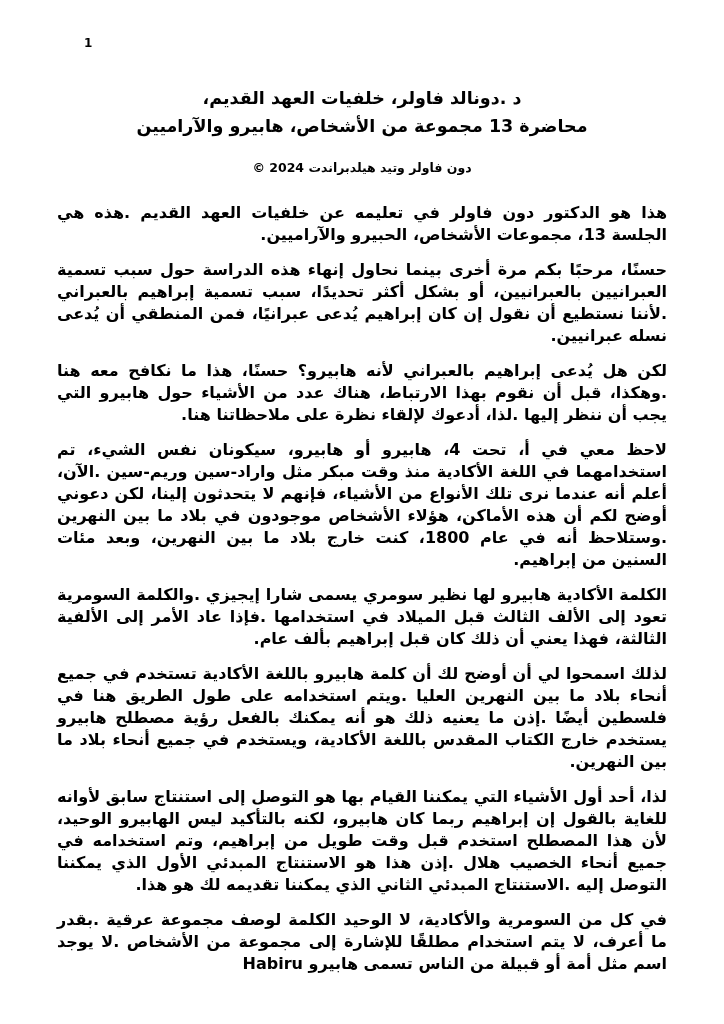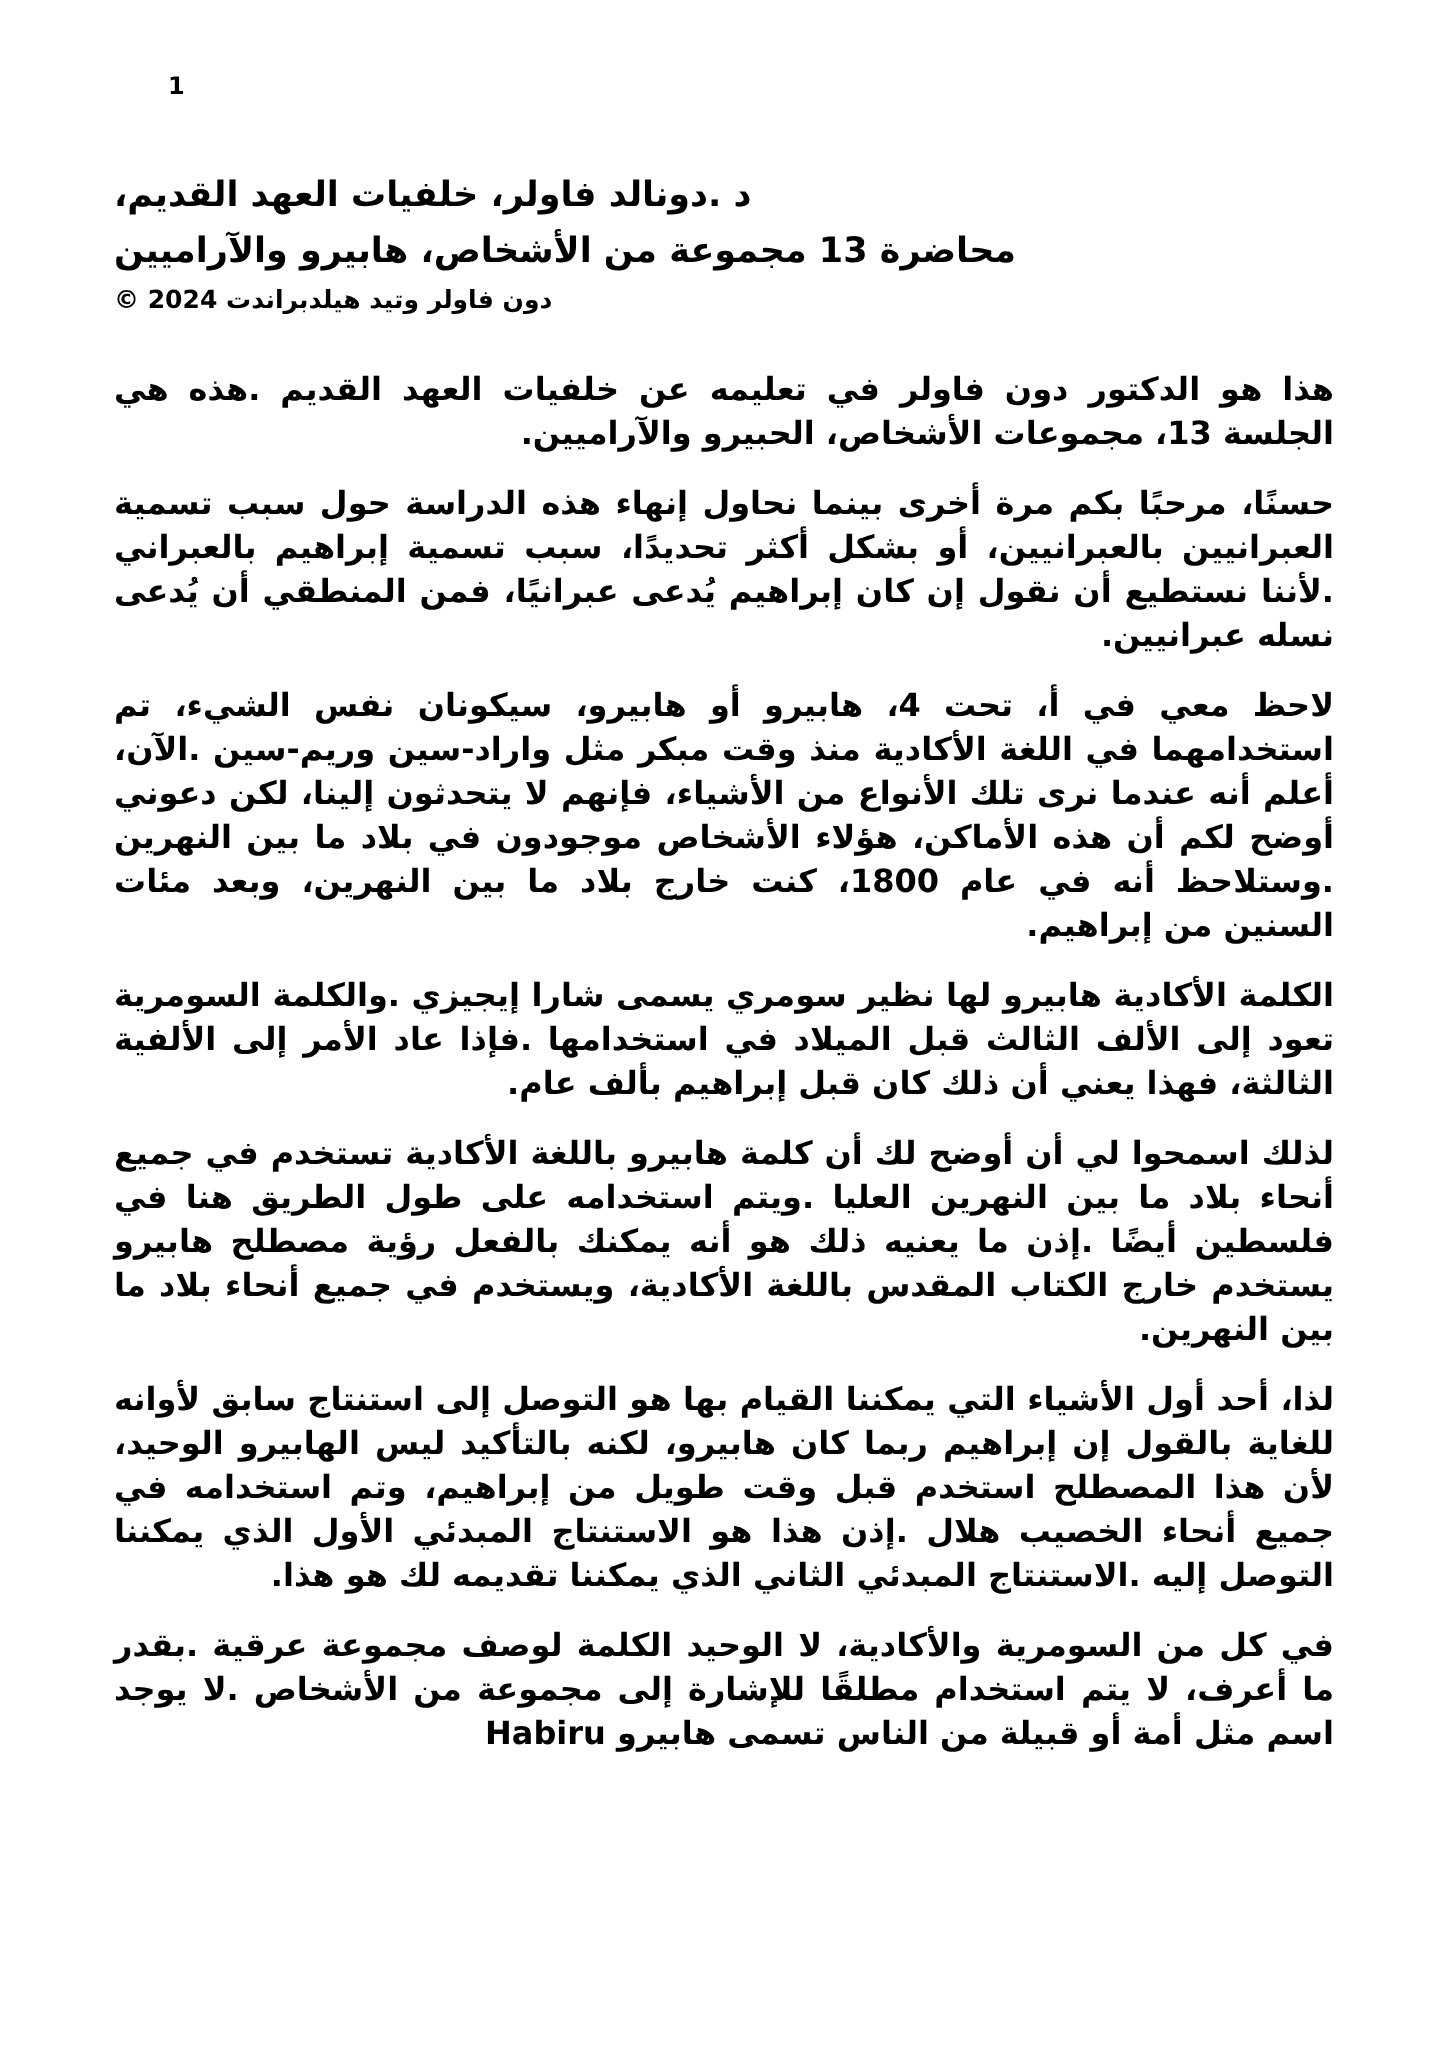--- a/index.html
+++ b/index.html
@@ -26,32 +26,32 @@
     direction: ltr;
   }
   .content {
     position: absolute;
     top: 84px;
     left: 57px;
     right: 57px;
     direction: rtl;
   }
   .title-block {
-    text-align: left;
+    text-align: center;
   }
   .title-line {
     font-size: 17.5px;
     line-height: 28px;
     margin: 0;
     font-weight: bold;
   }
   .byline {
     font-size: 12.5px;
     line-height: 20px;
-    margin-top: 0;
+    margin-top: 18px;
     font-weight: bold;
   }
   .body-text {
     margin-top: 24px;
   }
   .body-text p {
     font-size: 16px;
     line-height: 22px;
     margin: 0 0 13px 0;
     text-align: justify;
@@ -69,20 +69,21 @@
 
     <div class="title-block">
       <h1 class="title-line">د .دونالد فاولر، خلفيات العهد القديم،</h1>
       <h1 class="title-line">محاضرة 13 مجموعة من الأشخاص، هابيرو والآراميين</h1>
       <div class="byline">دون فاولر وتيد هيلدبراندت 2024 ©</div>
     </div>
 
     <div class="body-text">
       <p>هذا هو الدكتور دون فاولر في تعليمه عن خلفيات العهد القديم .هذه هي الجلسة 13، مجموعات الأشخاص، الحبيرو والآراميين.</p>
       <p>حسنًا، مرحبًا بكم مرة أخرى بينما نحاول إنهاء هذه الدراسة حول سبب تسمية العبرانيين بالعبرانيين، أو بشكل أكثر تحديدًا، سبب تسمية إبراهيم بالعبراني .لأننا نستطيع أن نقول إن كان إبراهيم يُدعى عبرانيًا، فمن المنطقي أن يُدعى نسله عبرانيين.</p>
+      <p>لكن هل يُدعى إبراهيم بالعبراني لأنه هابيرو؟ حسنًا، هذا ما نكافح معه هنا .وهكذا، قبل أن نقوم بهذا الارتباط، هناك عدد من الأشياء حول هابيرو التي يجب أن ننظر إليها .لذا، أدعوك لإلقاء نظرة على ملاحظاتنا هنا.</p>
       <p>لاحظ معي في أ، تحت 4، هابيرو أو هابيرو، سيكونان نفس الشيء، تم استخدامهما في اللغة الأكادية منذ وقت مبكر مثل واراد-سين وريم-سين .الآن، أعلم أنه عندما نرى تلك الأنواع من الأشياء، فإنهم لا يتحدثون إلينا، لكن دعوني أوضح لكم أن هذه الأماكن، هؤلاء الأشخاص موجودون في بلاد ما بين النهرين .وستلاحظ أنه في عام 1800، كنت خارج بلاد ما بين النهرين، وبعد مئات السنين من إبراهيم.</p>
       <p>الكلمة الأكادية هابيرو لها نظير سومري يسمى شارا إيجيزي .والكلمة السومرية تعود إلى الألف الثالث قبل الميلاد في استخدامها .فإذا عاد الأمر إلى الألفية الثالثة، فهذا يعني أن ذلك كان قبل إبراهيم بألف عام.</p>
       <p>لذلك اسمحوا لي أن أوضح لك أن كلمة هابيرو باللغة الأكادية تستخدم في جميع أنحاء بلاد ما بين النهرين العليا .ويتم استخدامه على طول الطريق هنا في فلسطين أيضًا .إذن ما يعنيه ذلك هو أنه يمكنك بالفعل رؤية مصطلح هابيرو يستخدم خارج الكتاب المقدس باللغة الأكادية، ويستخدم في جميع أنحاء بلاد ما بين النهرين.</p>
       <p>لذا، أحد أول الأشياء التي يمكننا القيام بها هو التوصل إلى استنتاج سابق لأوانه للغاية بالقول إن إبراهيم ربما كان هابيرو، لكنه بالتأكيد ليس الهابيرو الوحيد، لأن هذا المصطلح استخدم قبل وقت طويل من إبراهيم، وتم استخدامه في جميع أنحاء الخصيب هلال .إذن هذا هو الاستنتاج المبدئي الأول الذي يمكننا التوصل إليه .الاستنتاج المبدئي الثاني الذي يمكننا تقديمه لك هو هذا.</p>
       <p>في كل من السومرية والأكادية، لا الوحيد الكلمة لوصف مجموعة عرقية .بقدر ما أعرف، لا يتم استخدام مطلقًا للإشارة إلى مجموعة من الأشخاص .لا يوجد اسم مثل أمة أو قبيلة من الناس تسمى هابيرو Habiru</p>
     </div>
 
   </div>
 
 </div>

